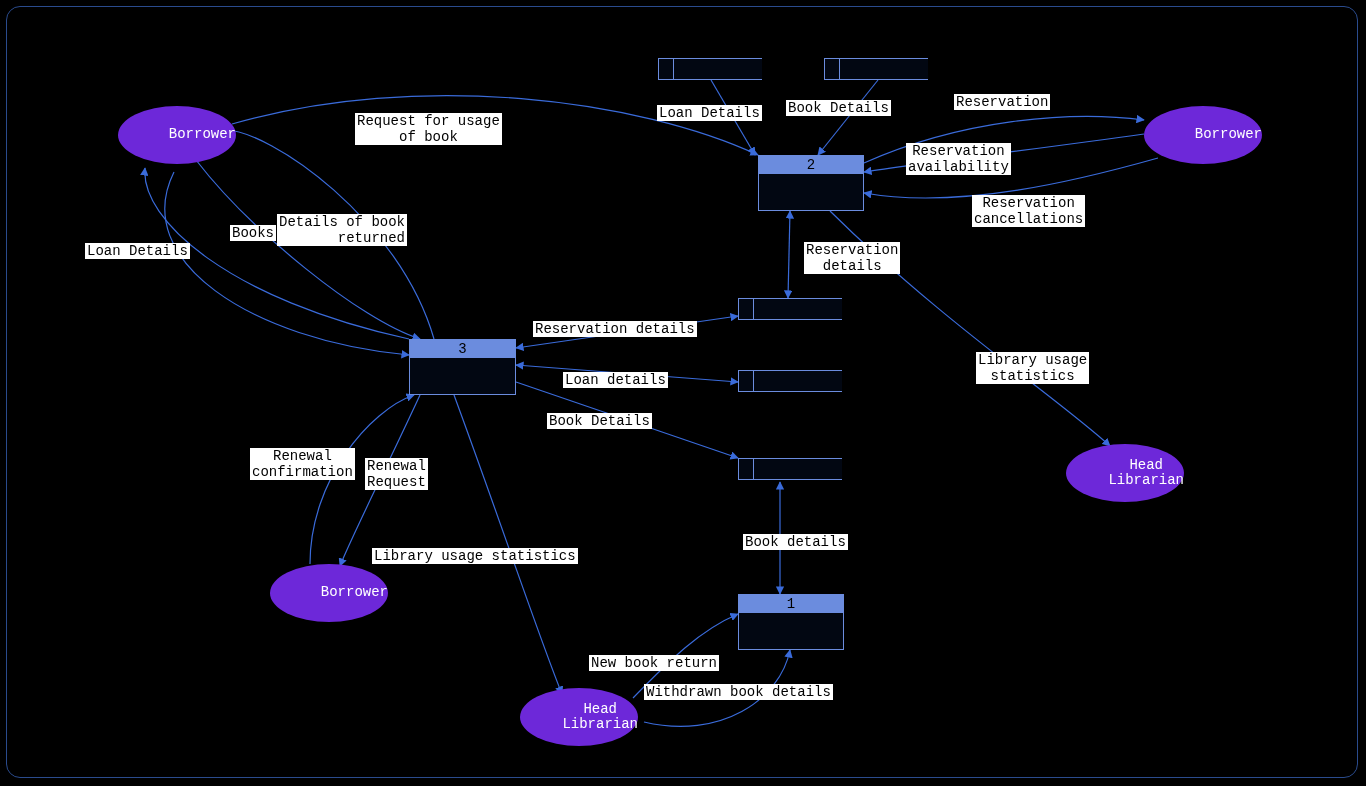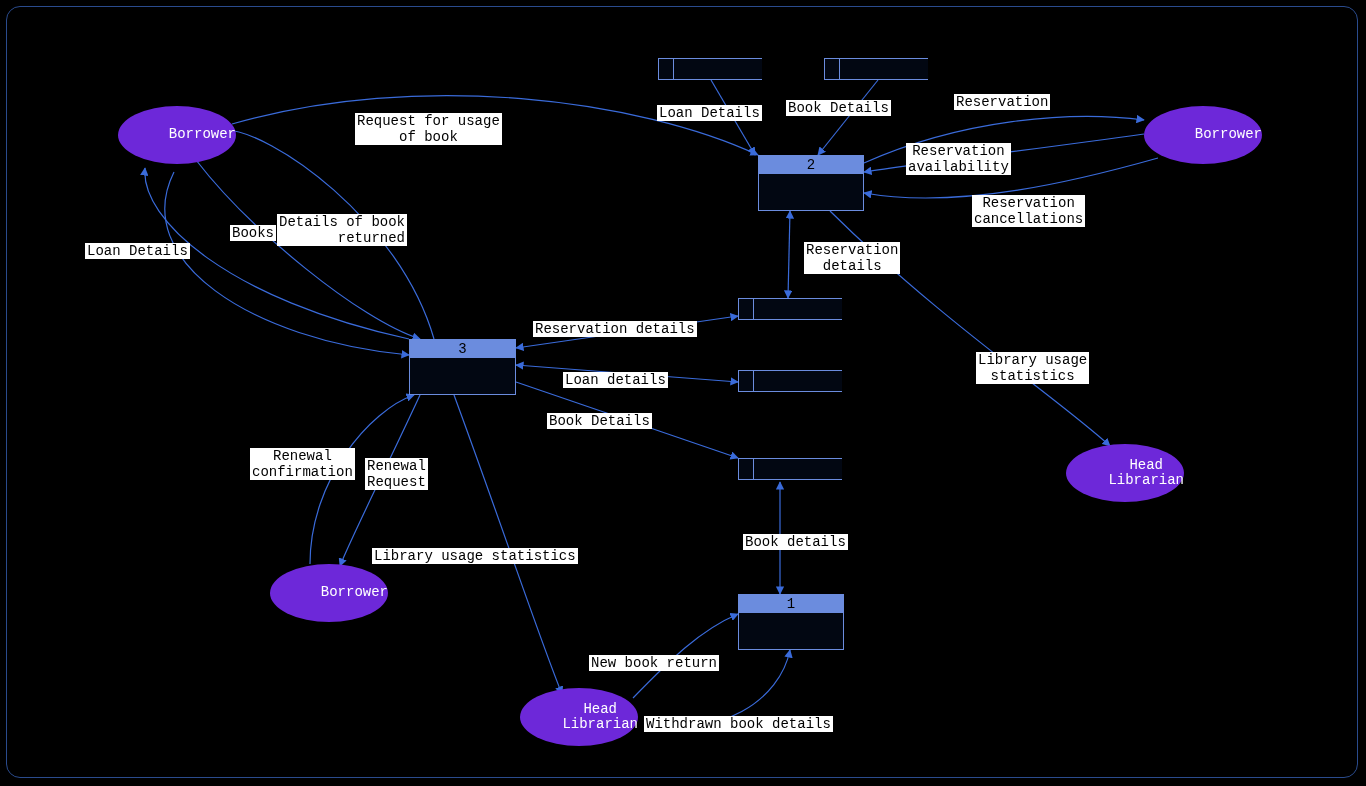--- a/index.html
+++ b/index.html
@@ -185,13 +185,13 @@
 <div class="label" style="left:906px; top:143px;">Reservation
 availability</div>
 <div class="label" style="left:972px; top:195px;">Reservation
 cancellations</div>
 <div class="label" style="left:804px; top:242px;">Reservation
 details</div>
 <div class="label" style="left:976px; top:324px;margin-top:28px;">Library usage
 statistics</div>
 <div class="label" style="left:743px; top:534px;">Book details</div>
 <div class="label" style="left:589px; top:655px;">New book return</div>
-<div class="label" style="left:644px; top:716px;">Withdrawn book details</div>
+<div class="label" style="left:644px; top:684px;">Withdrawn book details</div>
 
 </body></html>

